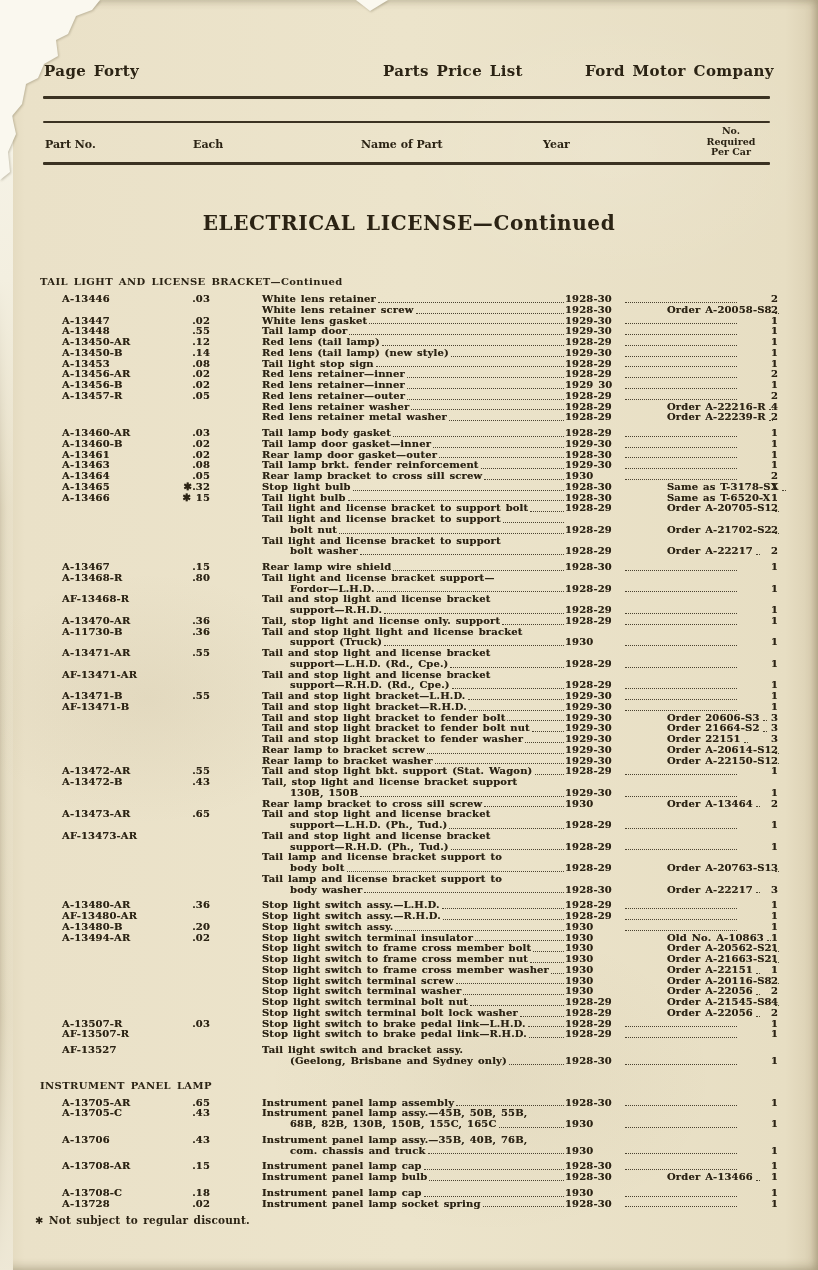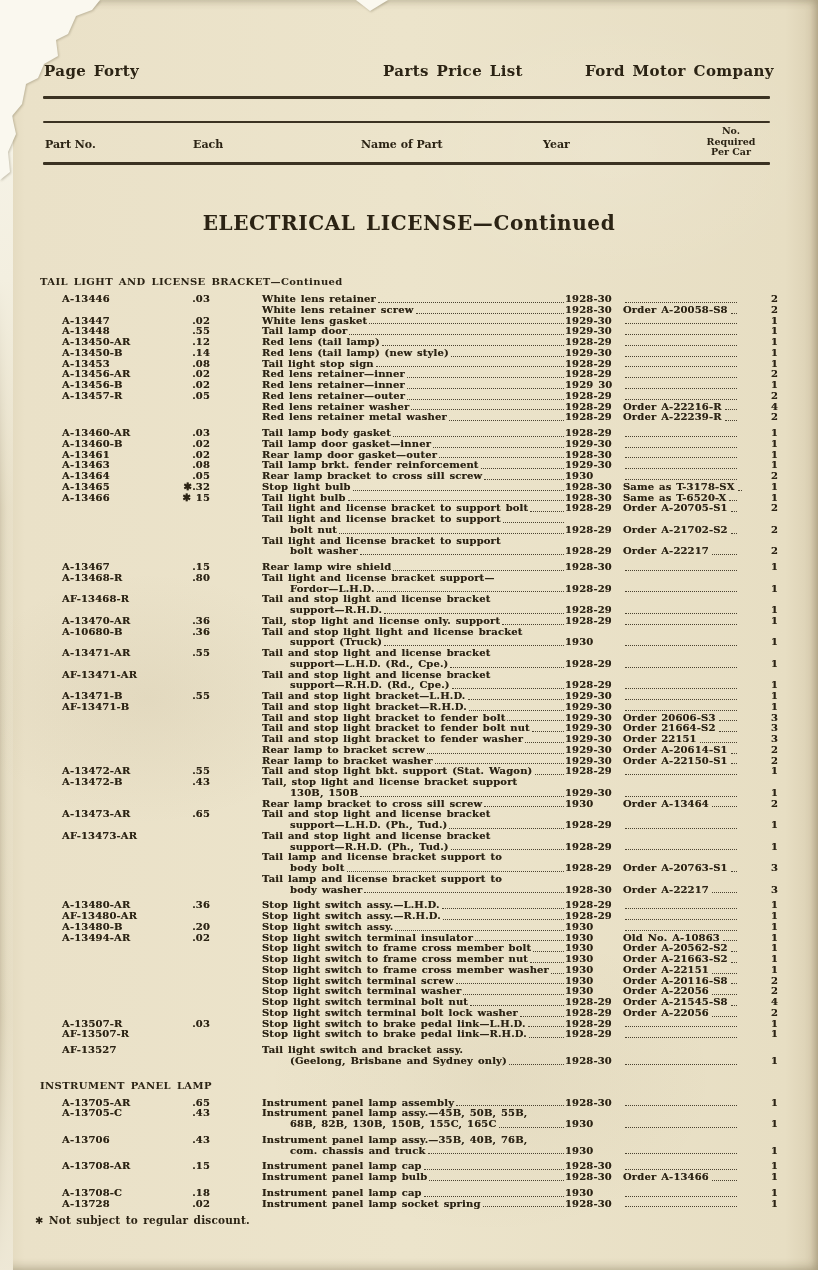--- a/index.html
+++ b/index.html
@@ -47,21 +47,21 @@
   .tbl{margin-bottom:2px;}
   .ln{display:flex;align-items:flex-end;line-height:10.75px;font-size:10px;font-weight:bold;letter-spacing:.15px;word-spacing:1.2px;white-space:nowrap;text-shadow:0 0 .4px rgba(43,35,20,.55);}
   .ln.gap{margin-top:5px;}
   .c-part{width:115px;padding-left:22px;box-sizing:border-box;flex:none;}
   .c-price{width:55px;text-align:right;flex:none;}
   .c-name{width:303px;margin-left:52px;box-sizing:border-box;display:flex;align-items:flex-end;flex:none;overflow:visible;}
   .c-name.ind{padding-left:28px;}
   .ld{flex:1;min-width:4px;border-bottom:1.5px dotted #4a4230;margin:0 1px 2px 2px;}
   .c-year{width:58px;flex:none;}
   .c-note{width:115px;display:flex;align-items:flex-end;flex:none;}
-  .nt{padding-right:1px;}
+  .nt{padding-right:1px;margin-left:44px;}
   .c-qty{flex:1;text-align:right;}
   .footnote{margin-top:5px;margin-left:-5px;font-size:10.5px;font-weight:bold;letter-spacing:.2px;word-spacing:1.5px;}
   .star{font-family:"DejaVu Sans","Liberation Sans",sans-serif;font-size:10px;}
 </style>
 </head>
 <body>
 
 <div class="page">
   <div class="left-strip"></div>
 
@@ -462,21 +462,21 @@
             <span class="nm">Tail, stop light and license only. support</span>
             <span class="ld"></span>
           </div>
           <span class="c-year">1928-29</span>
           <div class="c-note">
             <span class="ld"></span>
           </div>
           <span class="c-qty">1</span>
         </div>
         <div class="ln">
-          <span class="c-part">A-10680-B</span>
+          <span class="c-part">A-11730-B</span>
           <span class="c-price">.36</span>
           <div class="c-name">
             <span class="nm">Tail and stop light light and license bracket</span>
           </div>
         </div>
         <div class="ln">
           <span class="c-part"></span>
           <span class="c-price"></span>
           <div class="c-name ind">
             <span class="nm">support (Truck)</span>

